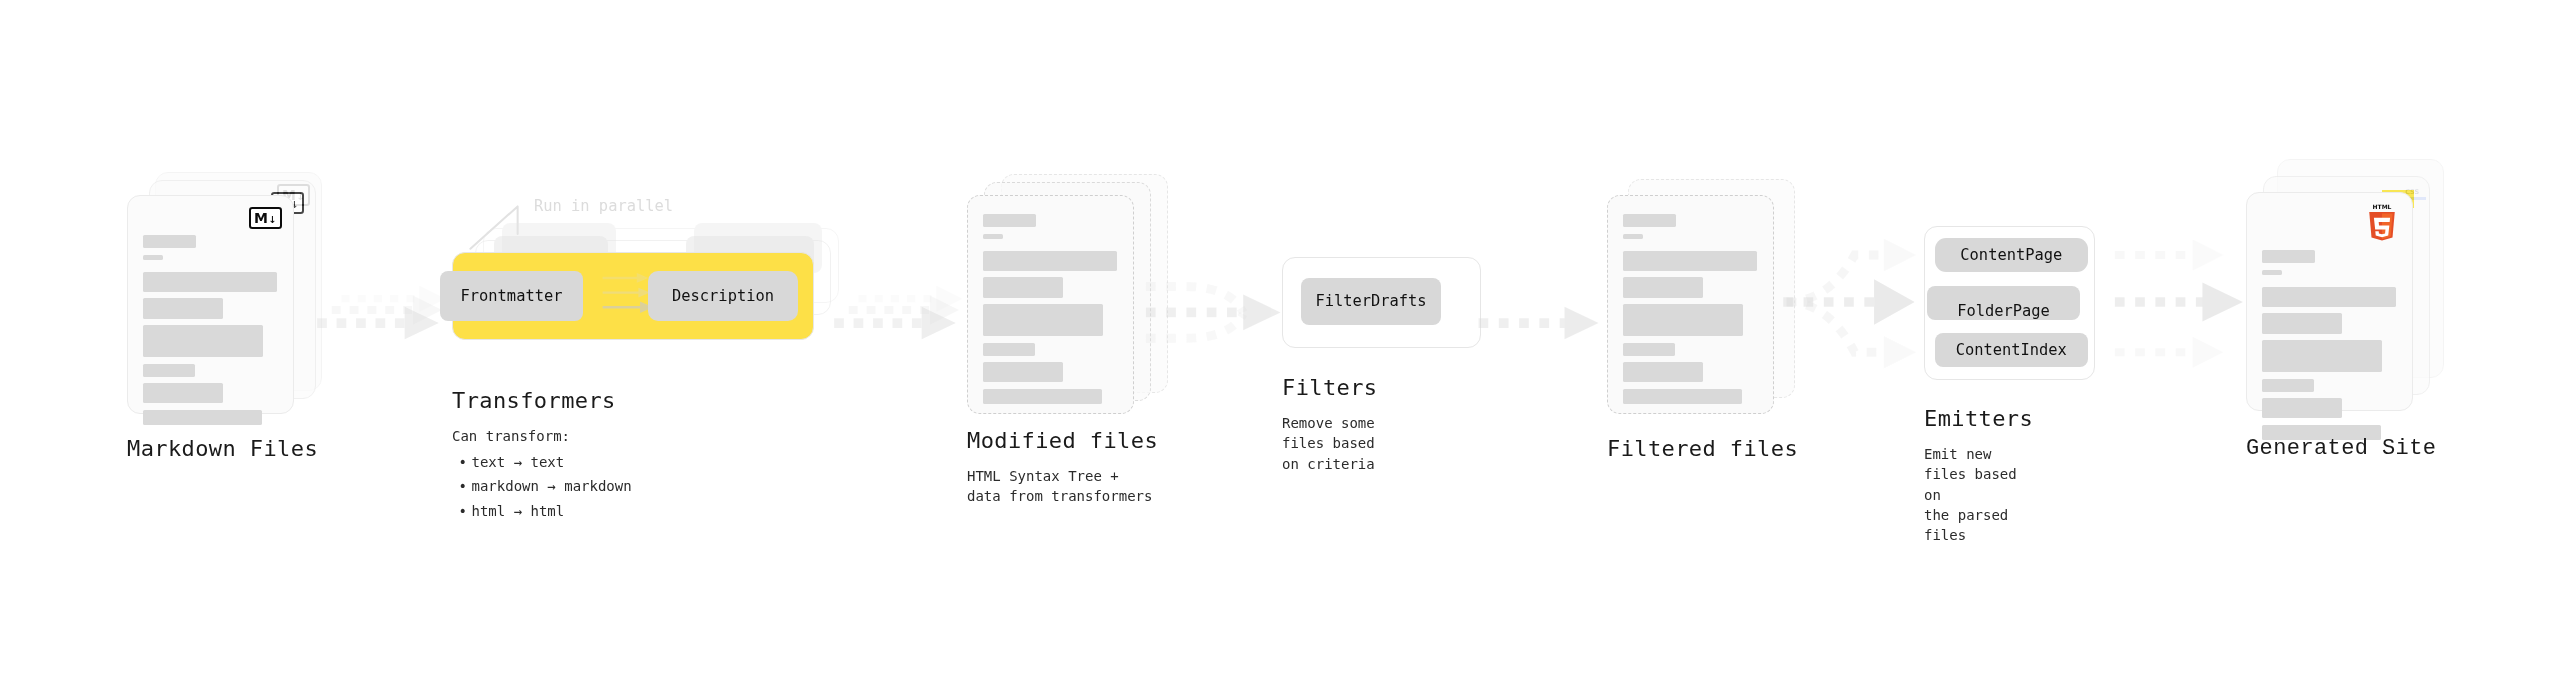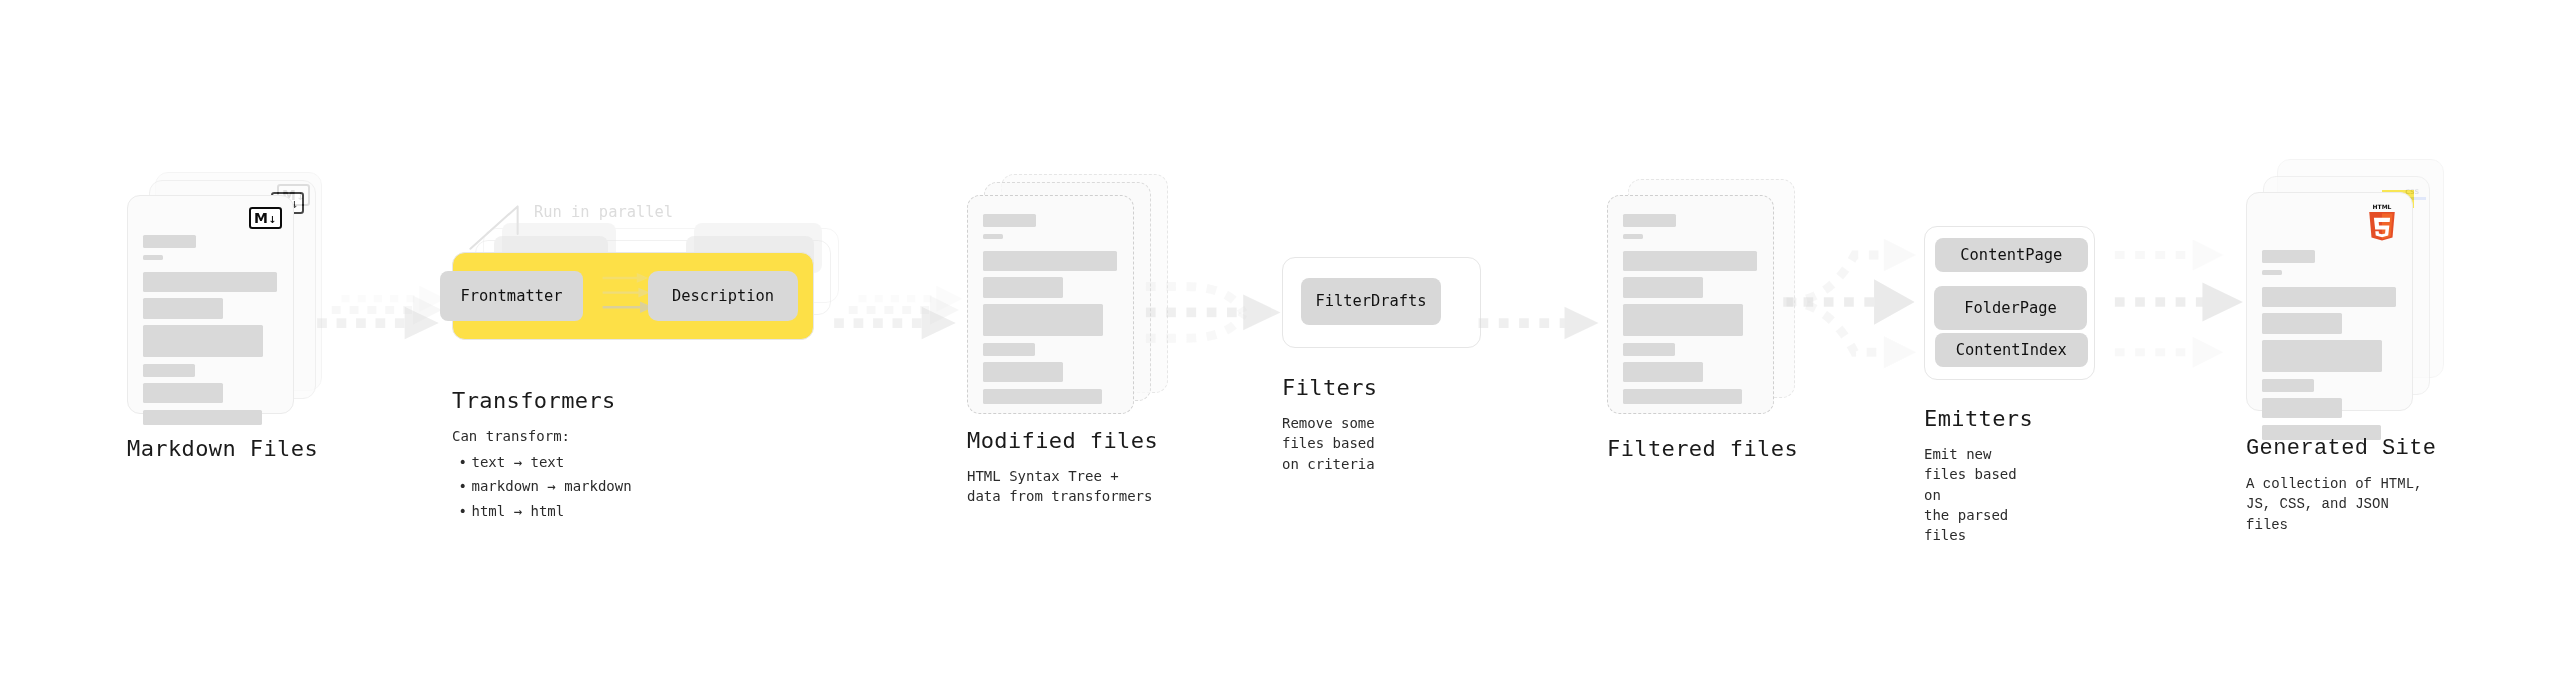--- a/index.html
+++ b/index.html
@@ -140,21 +140,21 @@
       <line x1="40" y1="28" x2="138" y2="28" stroke="#e4e4e4" stroke-width="9" stroke-dasharray="10 10"></line>
       <polygon points="136,12 168,28 136,44" fill="#e4e4e4"></polygon>
     </g>
   </svg>
 
   <div class="node">
 
     <svg class="arrow-svg" style="left:467px; top:195px;" width="98" height="57" viewBox="0 0 120 70">
       <polyline points="4,66 62,14 62,48" fill="none" stroke="#e2e2e2" stroke-width="2.5" stroke-linecap="round" stroke-linejoin="round"></polyline>
     </svg>
-    <div class="parallel-label" style="left:534px; top:203px;">Run in parallel</div>
+    <div class="parallel-label" style="left:534px; top:197px;">Run in parallel</div>
 
     <div class="group" style="left:483px; top:228px; width:356px; height:75px; opacity:.38;">
       <div class="pill faded" style="left:18px; top:-6.5px; width:114px; height:50px;"></div>
       <div class="pill faded" style="left:210px; top:-6.5px; width:128px; height:50px;"></div>
     </div>
 
     <div class="group" style="left:475px; top:240px; width:356px; height:75px; opacity:.55;">
       <div class="pill faded" style="left:18px; top:-4.9px; width:114px; height:50px;"></div>
       <div class="pill faded" style="left:210px; top:-4.9px; width:128px; height:50px;"></div>
     </div>
@@ -294,24 +294,24 @@
       <polygon points="128,128 168,148 128,168" fill="#ececec"></polygon>
     </g>
     <g opacity="0.45">
       <line x1="4" y1="86" x2="118" y2="86" stroke="#d9d9d9" stroke-width="12" stroke-dasharray="12 13"></line>
       <polygon points="116,58 166,86 116,114" fill="#d2d2d2"></polygon>
     </g>
   </svg>
 
   <div class="node">
     <div class="group" style="left:1924px; top:226px; width:171px; height:154px; background:#ffffff;">
-      <div class="pill" style="left:9.8px; top:11.4px; width:153px; height:34px;">
+      <div class="pill" style="left:9.8px; top:11.4px; width:153px; height:34px;border-radius:11px;">
         <span>ContentPage</span>
       </div>
-      <div class="pill" style="left:9px; top:59px; width:153px; height:44px;">
+      <div class="pill" style="left:2px; top:59px; width:153px; height:34px;align-items:flex-end;">
         <span>FolderPage</span>
       </div>
       <div class="pill" style="left:9.8px; top:106px; width:153px; height:34px;">
         <span>ContentIndex</span>
       </div>
     </div>
     <div class="caption" style="left:1924px; top:406px;">
       <div class="cap-title">Emitters</div>
       <div class="cap-sub">Emit new files based on
 the parsed files</div>
@@ -360,19 +360,17 @@
         <div class="bar" style="width:134px;height:20.3px;"></div>
         <div class="bar" style="width:80px;height:20.3px;"></div>
         <div class="bar" style="width:120px;height:32px;"></div>
         <div class="bar" style="width:52px;height:13px;"></div>
         <div class="bar" style="width:80px;height:20.3px;"></div>
         <div class="bar" style="width:119px;height:14.6px;"></div>
       </div>
     </div>
     <div class="caption" style="left:2246px; top:436px;font-family:Liberation Mono, monospace;">
       <div class="cap-title">Generated Site</div>
-      <div class="cap-sub">A collection of HTML,
-JS, CSS, and JSON files</div>
     </div>
   </div>
 
 </div>
 
 
 </body></html>

